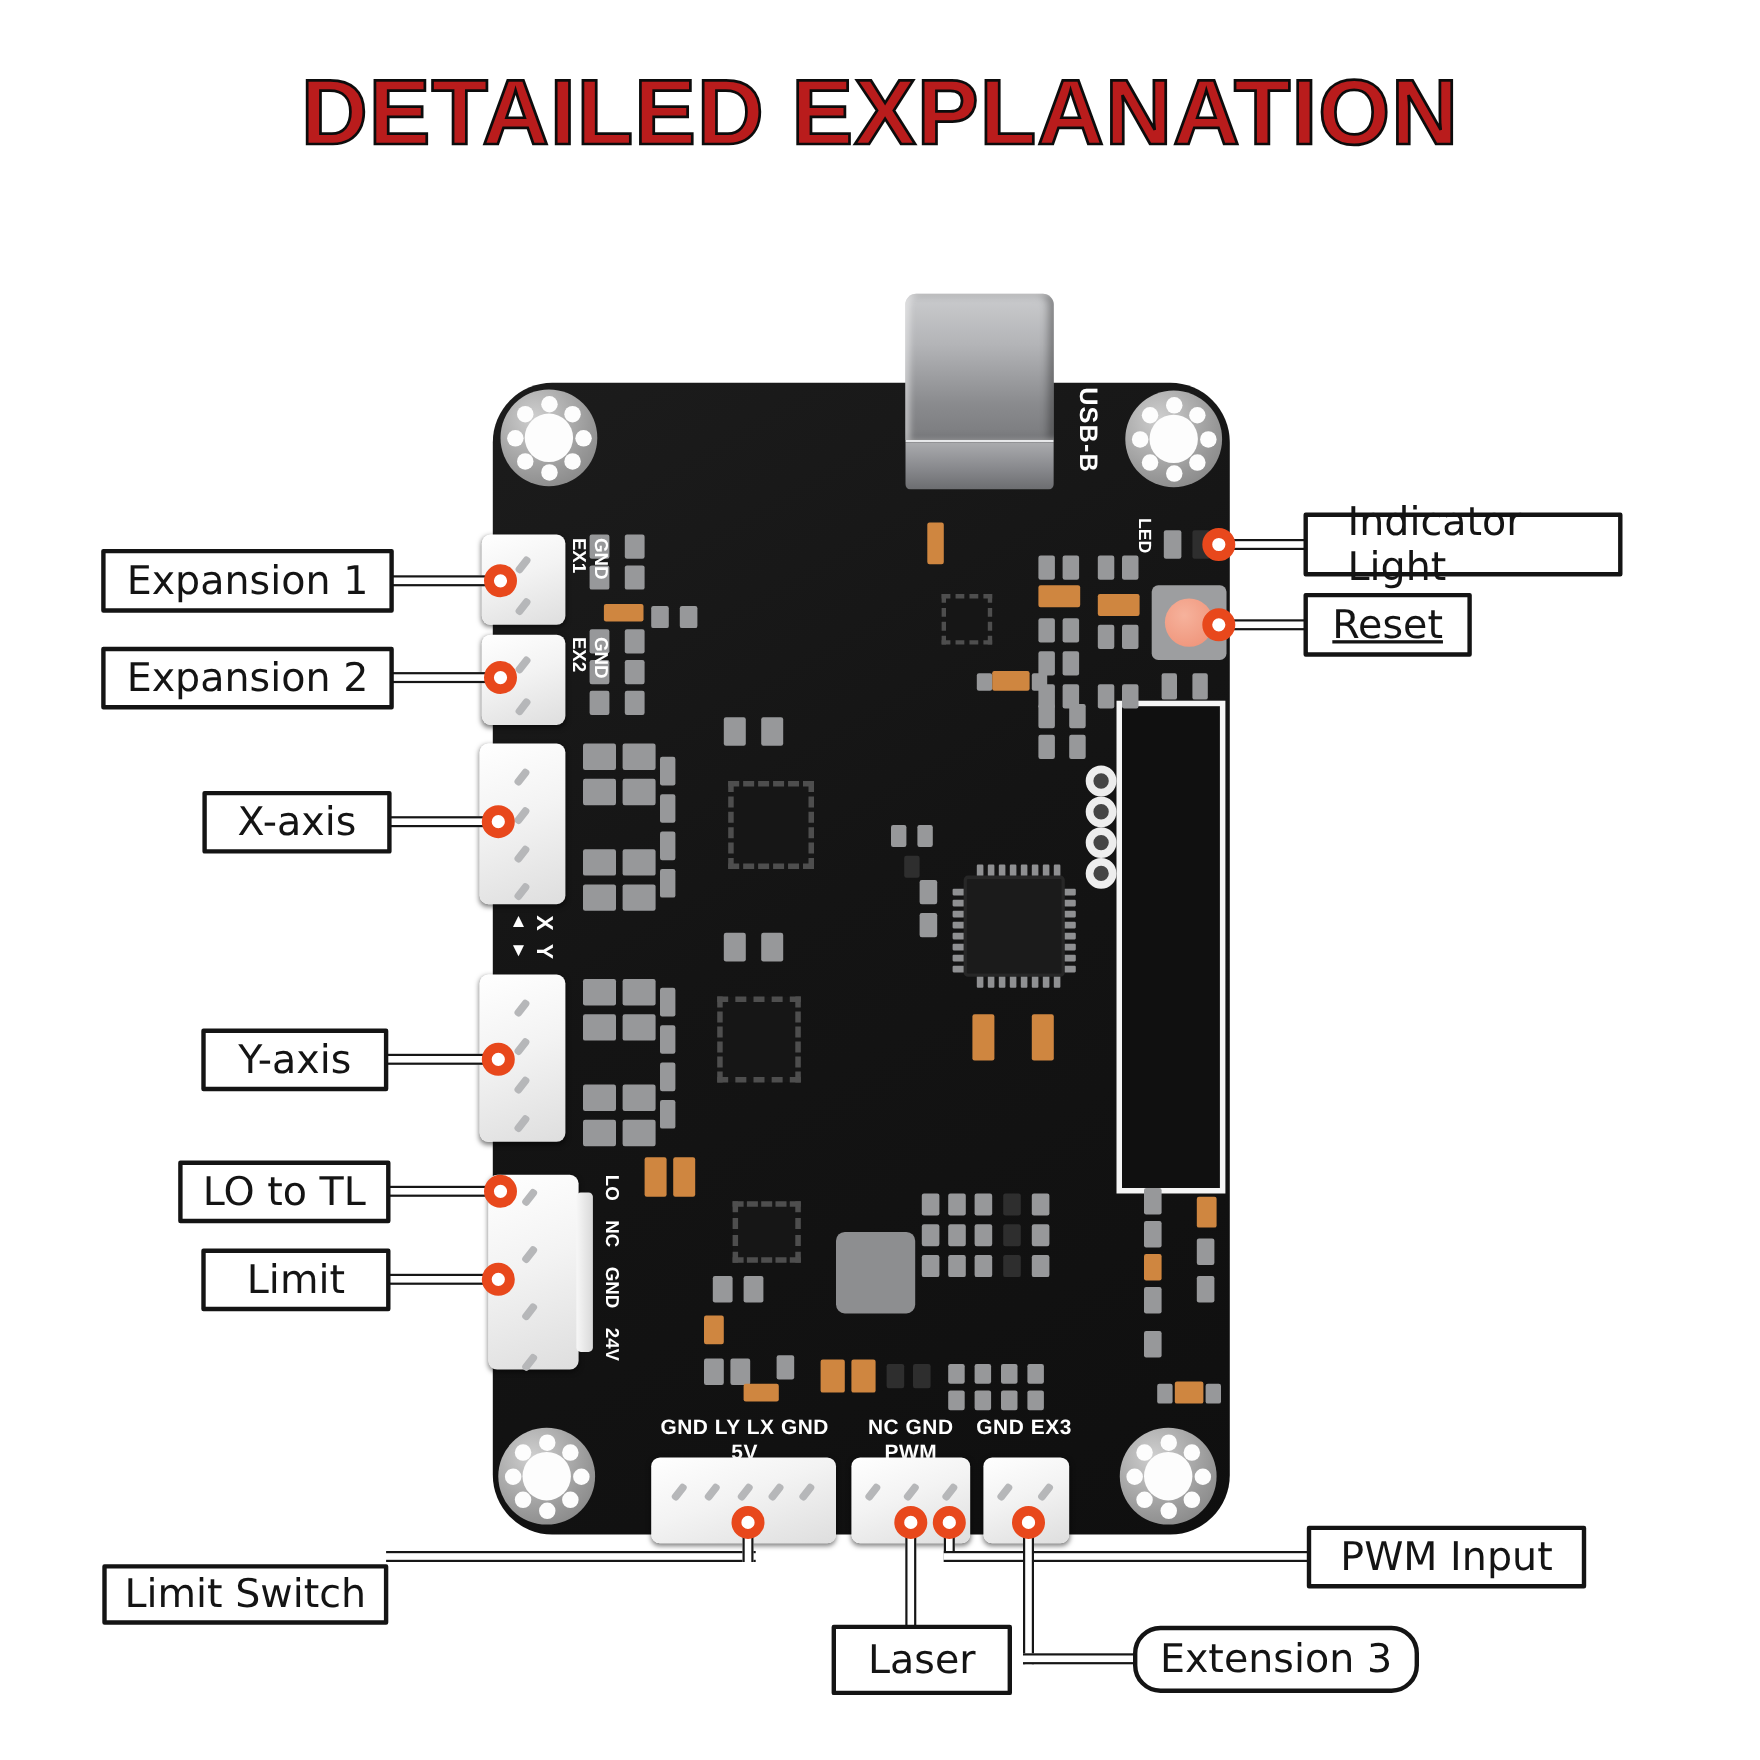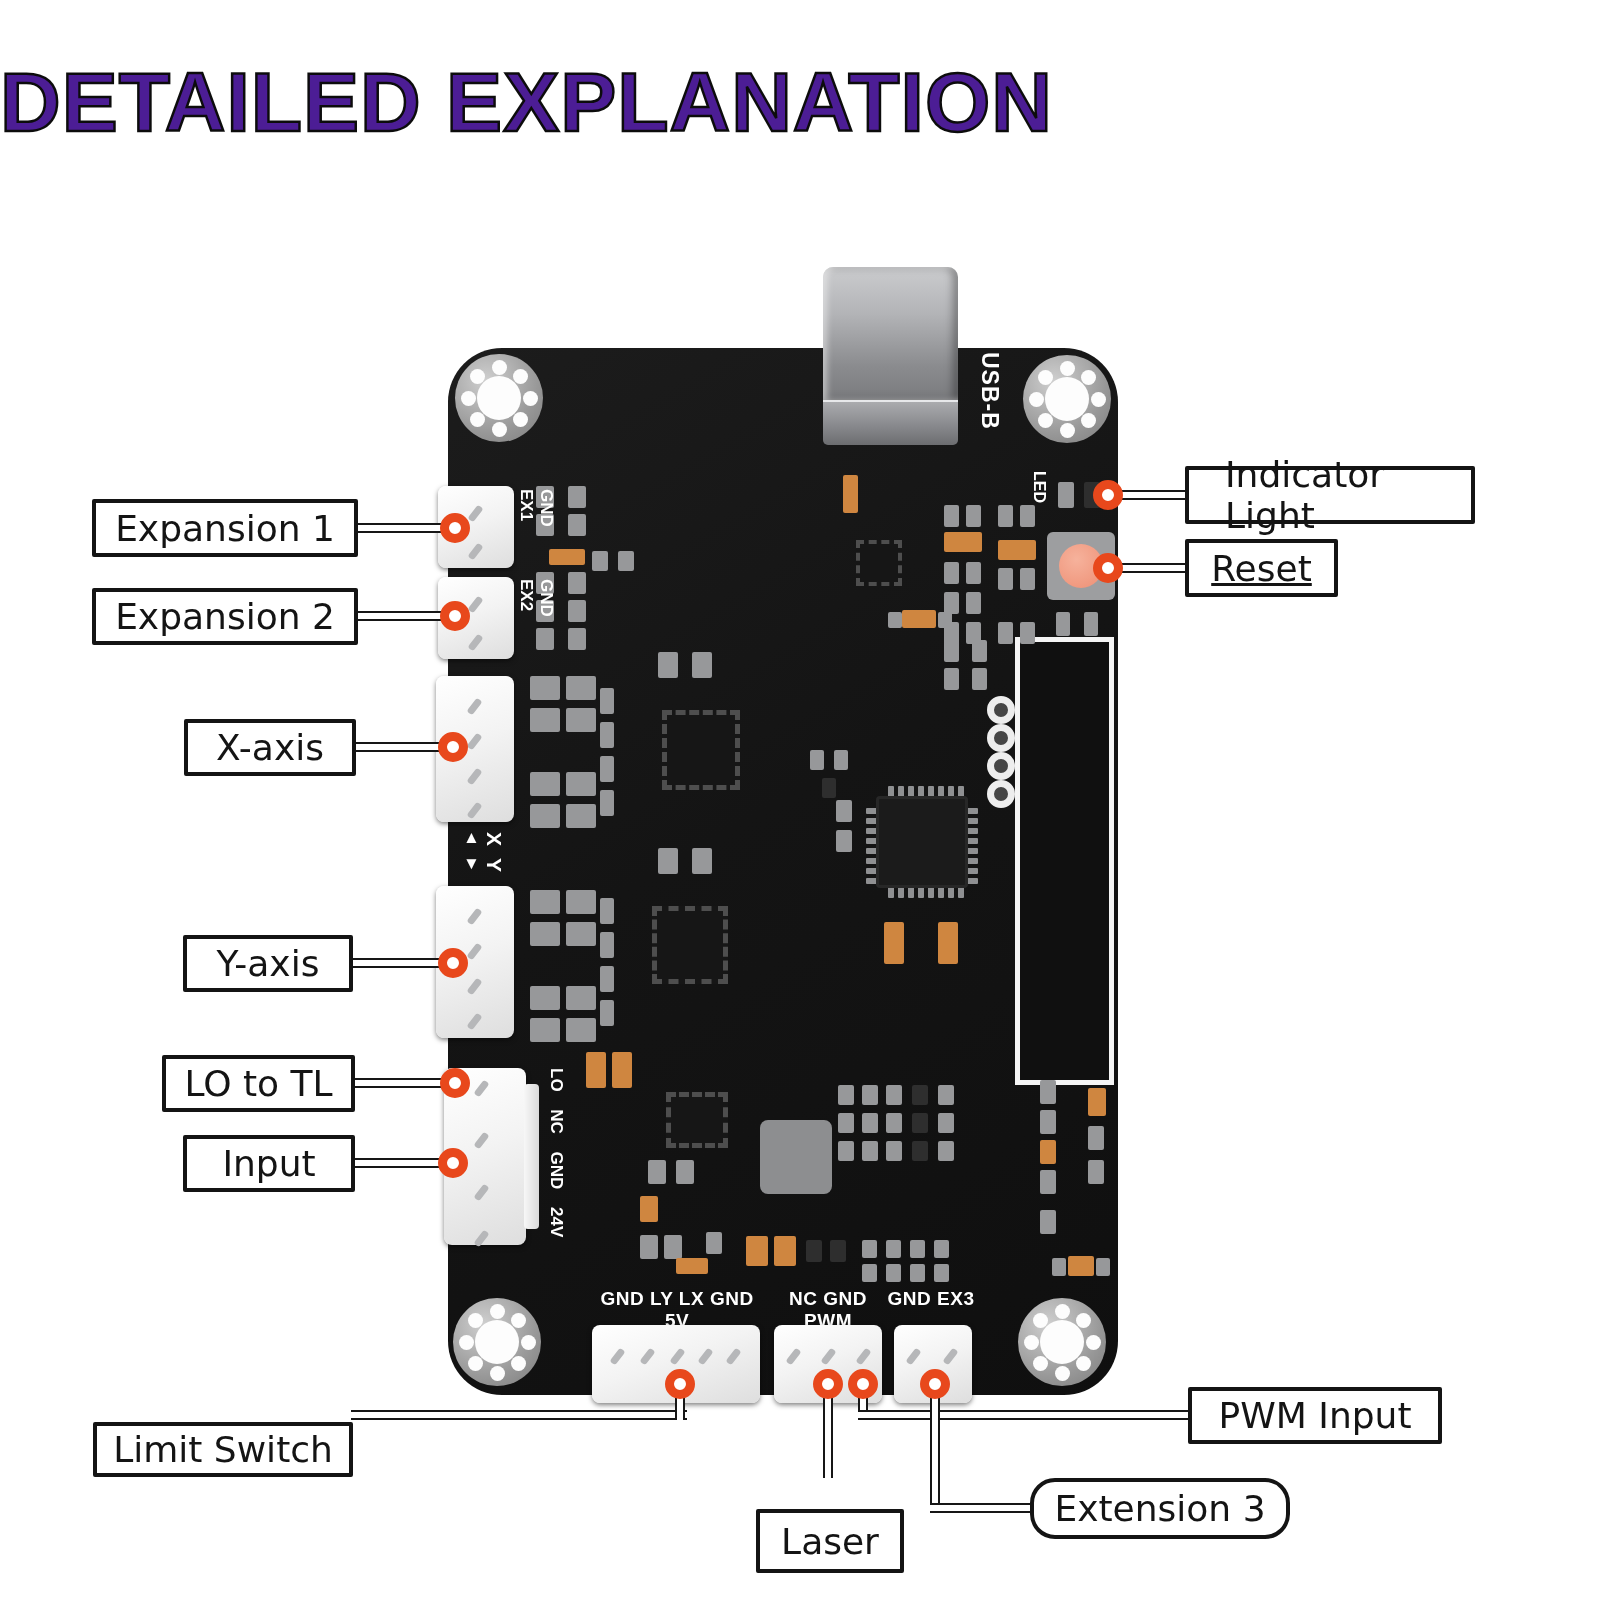--- a/index.html
+++ b/index.html
@@ -1,22 +1,22 @@
 <!DOCTYPE html>
 <html style="--accent: #E8481C; --board: #151515; --silk: #FFFFFF;"><head>
 <meta charset="utf-8">
 <style>
   :root{ --accent:#E8481C; --line:#161616; --board:#151515; --silk:#ffffff; }
   *{margin:0;padding:0;box-sizing:border-box;}
   body{background:#888;}
   .canvas{position:relative;width:1600px;height:1600px;background:#ffffff;overflow:hidden;
           font-family:"DejaVu Sans","Liberation Sans",sans-serif;}
   
-  .title{position:absolute;top:58px;left:0;width:100%;
-         font-family:"Liberation Sans",sans-serif;font-weight:bold;color:#4c1d95;
+  .title{position:absolute;top:58px;left:0;width:100%;text-align:center;
+         font-family:"Liberation Sans",sans-serif;font-weight:bold;color:#b91c1c;
          font-size:84px;line-height:1.07;letter-spacing:1px;-webkit-text-stroke:2.5px #0c0c0c;}
   
   .board{position:absolute;left:448px;top:348px;width:670px;height:1047px;border-radius:54px;
          background:linear-gradient(150deg,#1c1c1c 0%,#141414 45%,#0f0f0f 100%);z-index:1;}
   .smd{position:absolute;border-radius:2px;z-index:2;}
   .white-frame{position:absolute;left:1015px;top:637px;width:99px;height:448px;
          border:5px solid #f5f5f5;background:#101010;z-index:2;}
   .ring{position:absolute;width:28px;height:28px;border:7px solid #ededed;border-radius:50%;
          background:#454545;z-index:3;}
   .qfp{position:absolute;background:#161616;border:5px dashed #4e4e4e;z-index:2;}
@@ -128,32 +128,32 @@
   <div class="cbox" style="left:184px;top:719px;width:172px;height:57px;">
     <span>X-axis</span>
     </div>
   <div class="cbox" style="left:183px;top:935px;width:170px;height:57px;">
     <span>Y-axis</span>
     </div>
   <div class="cbox" style="left:162px;top:1055px;width:193px;height:57px;">
     <span>LO to TL</span>
     </div>
   <div class="cbox" style="left:183px;top:1135px;width:172px;height:57px;">
-    <span>Input</span>
+    <span>Limit</span>
     </div>
   <div class="cbox" style="left:1185px;top:466px;width:290px;height:58px;padding-left:36px;">
     <span>Indicator Light</span>
     </div>
   <div class="cbox" style="left:1185px;top:539px;width:153px;height:58px;text-decoration:underline;">
     <span>Reset</span>
     </div>
   <div class="cbox" style="left:93px;top:1388px;width:260px;height:55px;margin-top:34px;">
     <span>Limit Switch</span>
     </div>
-  <div class="cbox" style="left:756px;top:1509px;width:148px;height:64px;">
+  <div class="cbox" style="left:756px;top:1477px;width:164px;height:64px;">
     <span>Laser</span>
     </div>
   <div class="cbox" style="left:1188px;top:1387px;width:254px;height:57px;">
     <span>PWM Input</span>
     </div>
   <div class="cbox" style="left:1030px;top:1478px;width:260px;height:61px;border-radius:25px;">
     <span>Extension 3</span>
     </div>
 
   <div class="lineh" style="left:356px;top:523px;width:100px;"></div>

